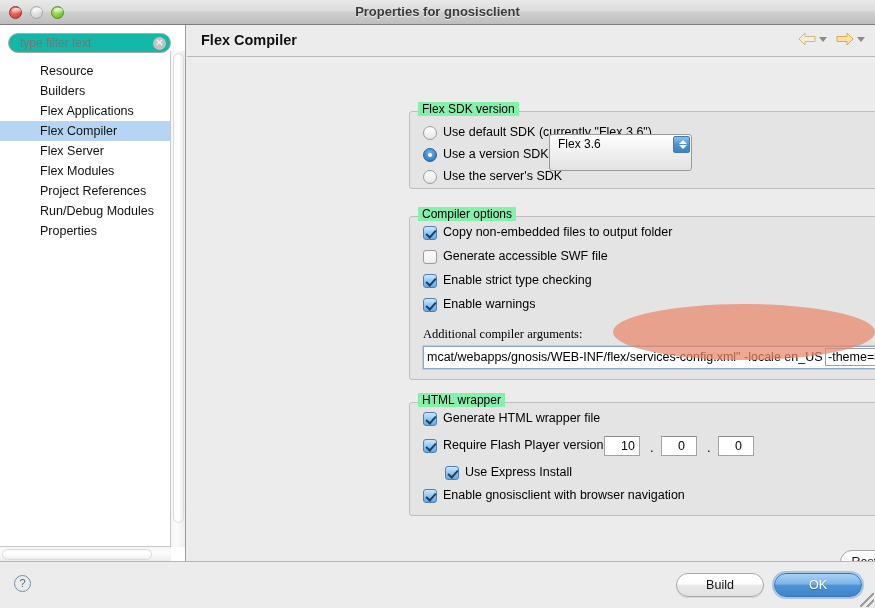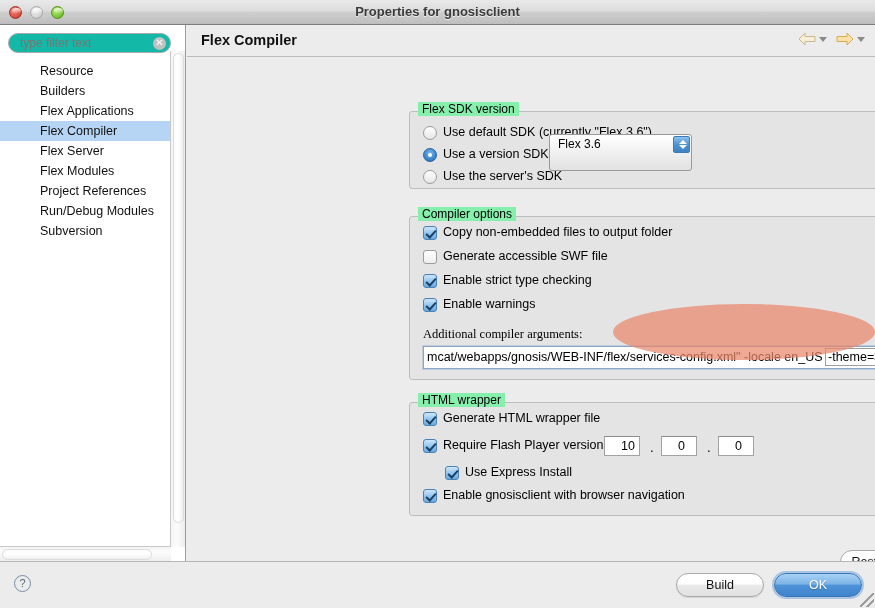--- a/index.html
+++ b/index.html
@@ -344,21 +344,21 @@
 
     <div id="tree">
       <div class="tree-item">Resource</div>
       <div class="tree-item">Builders</div>
       <div class="tree-item">Flex Applications</div>
       <div class="tree-item selected">Flex Compiler</div>
       <div class="tree-item">Flex Server</div>
       <div class="tree-item">Flex Modules</div>
       <div class="tree-item">Project References</div>
       <div class="tree-item">Run/Debug Modules</div>
-      <div class="tree-item">Subversion</div>
+      <div class="tree-item">Properties</div>
     </div>
 
     <div id="sb-v">
       <div id="sb-v-thumb"></div>
     </div>
     <div id="sb-h">
       <div id="sb-h-thumb"></div>
     </div>
   </div>
 

